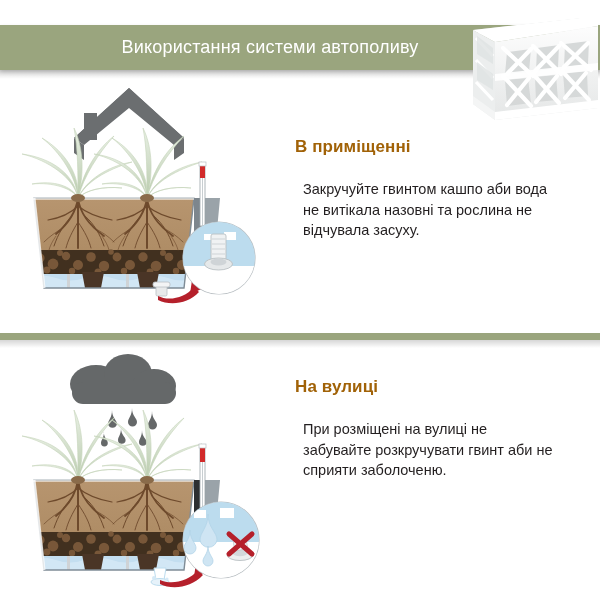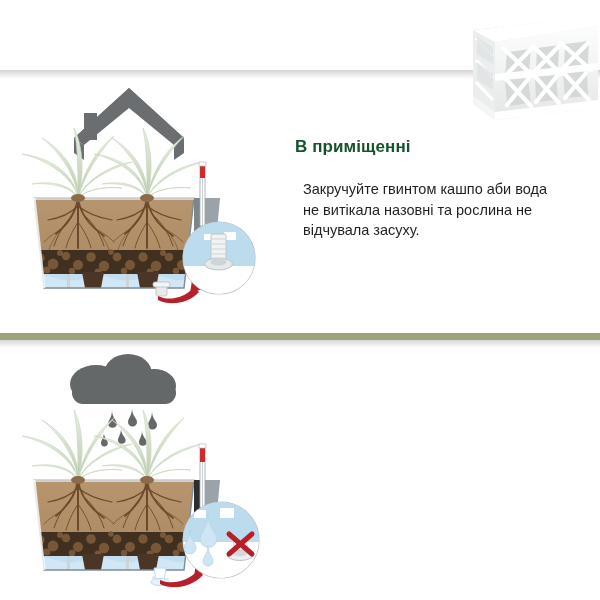--- a/index.html
+++ b/index.html
@@ -38,39 +38,42 @@
     background:#9aa57e;
   }
   .divider-shadow{
     position:absolute;left:0;top:340px;width:600px;height:8px;
     background:linear-gradient(to bottom,rgba(0,0,0,0.16),rgba(0,0,0,0));
   }
 
   
   .txt{position:absolute;}
   .txt h2{
-    margin:0 0 22px 0;font-size:17px;font-weight:bold;color:#14532d;
+    margin:0 0 22px 0;font-size:17px;font-weight:bold;color:#a16207;
     letter-spacing:.1px;
   }
   .txt p{
     margin:8px;font-size:14.5px;line-height:1.42;color:#231f20;
   }
   .txt-1{left:295px;top:137px;width:265px;}
   .txt-2{left:295px;top:377px;width:270px;}
 
   
   .illo{position:absolute;}
   .illo-1{left:8px;top:82px;width:262px;height:225px;}
   .illo-2{left:8px;top:352px;width:268px;height:238px;}
 </style>
 </head>
 <body>
 
 <div class="page">
 
+  <div class="banner">
+    <div class="banner-title">Використання системи автополиву</div>
+  </div>
   <div class="banner-shadow"></div>
 
   <div class="product">
     <svg width="145" height="135" viewBox="0 0 145 135">
       <defs>
         <linearGradient id="pwhite" x1="0" y1="0" x2="0" y2="1">
           <stop offset="0%" stop-color="#ffffff"></stop>
           <stop offset="100%" stop-color="#eceded"></stop>
         </linearGradient>
         <linearGradient id="pinner" x1="0" y1="0" x2="1" y2="1">
@@ -465,14 +468,18 @@
 
           <g stroke="#b5202b" stroke-width="5" stroke-linecap="round">
             <line x1="221" y1="182" x2="244" y2="202"></line>
             <line x1="244" y1="182" x2="221" y2="202"></line>
           </g>
         </g>
       </g>
     </svg>
   </div>
 
+  <div class="txt txt-2">
+    <h2>На вулиці</h2>
+    <p>При розміщені на вулиці не забувайте розкручувати гвинт аби не сприяти заболоченю.</p>
+  </div>
 
 </div>
 
 </body></html>

